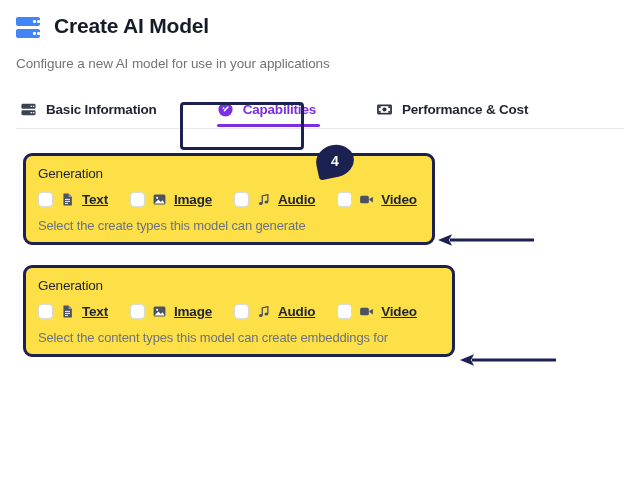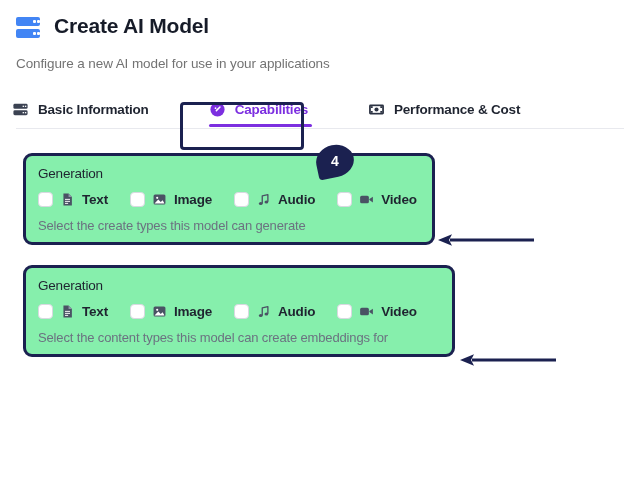--- a/index.html
+++ b/index.html
@@ -69,21 +69,21 @@
   
   .tabs-bar {
     margin-top: 20px;
     position: relative;
     height: 38px;
   }
   .tabs-row {
     display: flex;
     align-items: flex-start;
     gap: 8px;
-    padding-left: 8px;
+    padding-left: 16px;
     height: 38px;
   }
   .tab {
     display: flex;
     align-items: center;
     gap: 9px;
     height: 36px;
     padding: 0 18px 0 4px;
     font-size: 13.5px;
     font-weight: bold;
@@ -151,21 +151,21 @@
     font-size: 14px;
     font-weight: bold;
   }
 
   
   .content { padding: 24px 0 0 0; }
 
   .capability-card {
     border: 3px solid #1b2150;
     border-radius: 9px;
-    background: #86efac;
+    background: #fde047;
     padding: 10px 12px 9px 12px;
     margin-left: 23px;
   }
   .card-generation { width: 412px; margin-top: 0; }
   .card-embedding  { width: 432px; margin-top: 20px; }
 
   .card-title {
     font-size: 13.5px;
     color: #1f2430;
     letter-spacing: -0.2px;
@@ -176,20 +176,21 @@
     display: flex;
     align-items: center;
     gap: 0;
     margin-bottom: 11px;
   }
   .check-item {
     display: flex;
     align-items: center;
     gap: 7px;
     margin-right: 22px;
+    text-decoration: underline;
   }
   .check-item:last-child { margin-right: 0; text-align: right; }
 
   .checkbox {
     width: 15px;
     height: 15px;
     border: 1.5px solid #d7d9e0;
     border-radius: 4px;
     background: #ffffff;
     flex: 0 0 auto;

